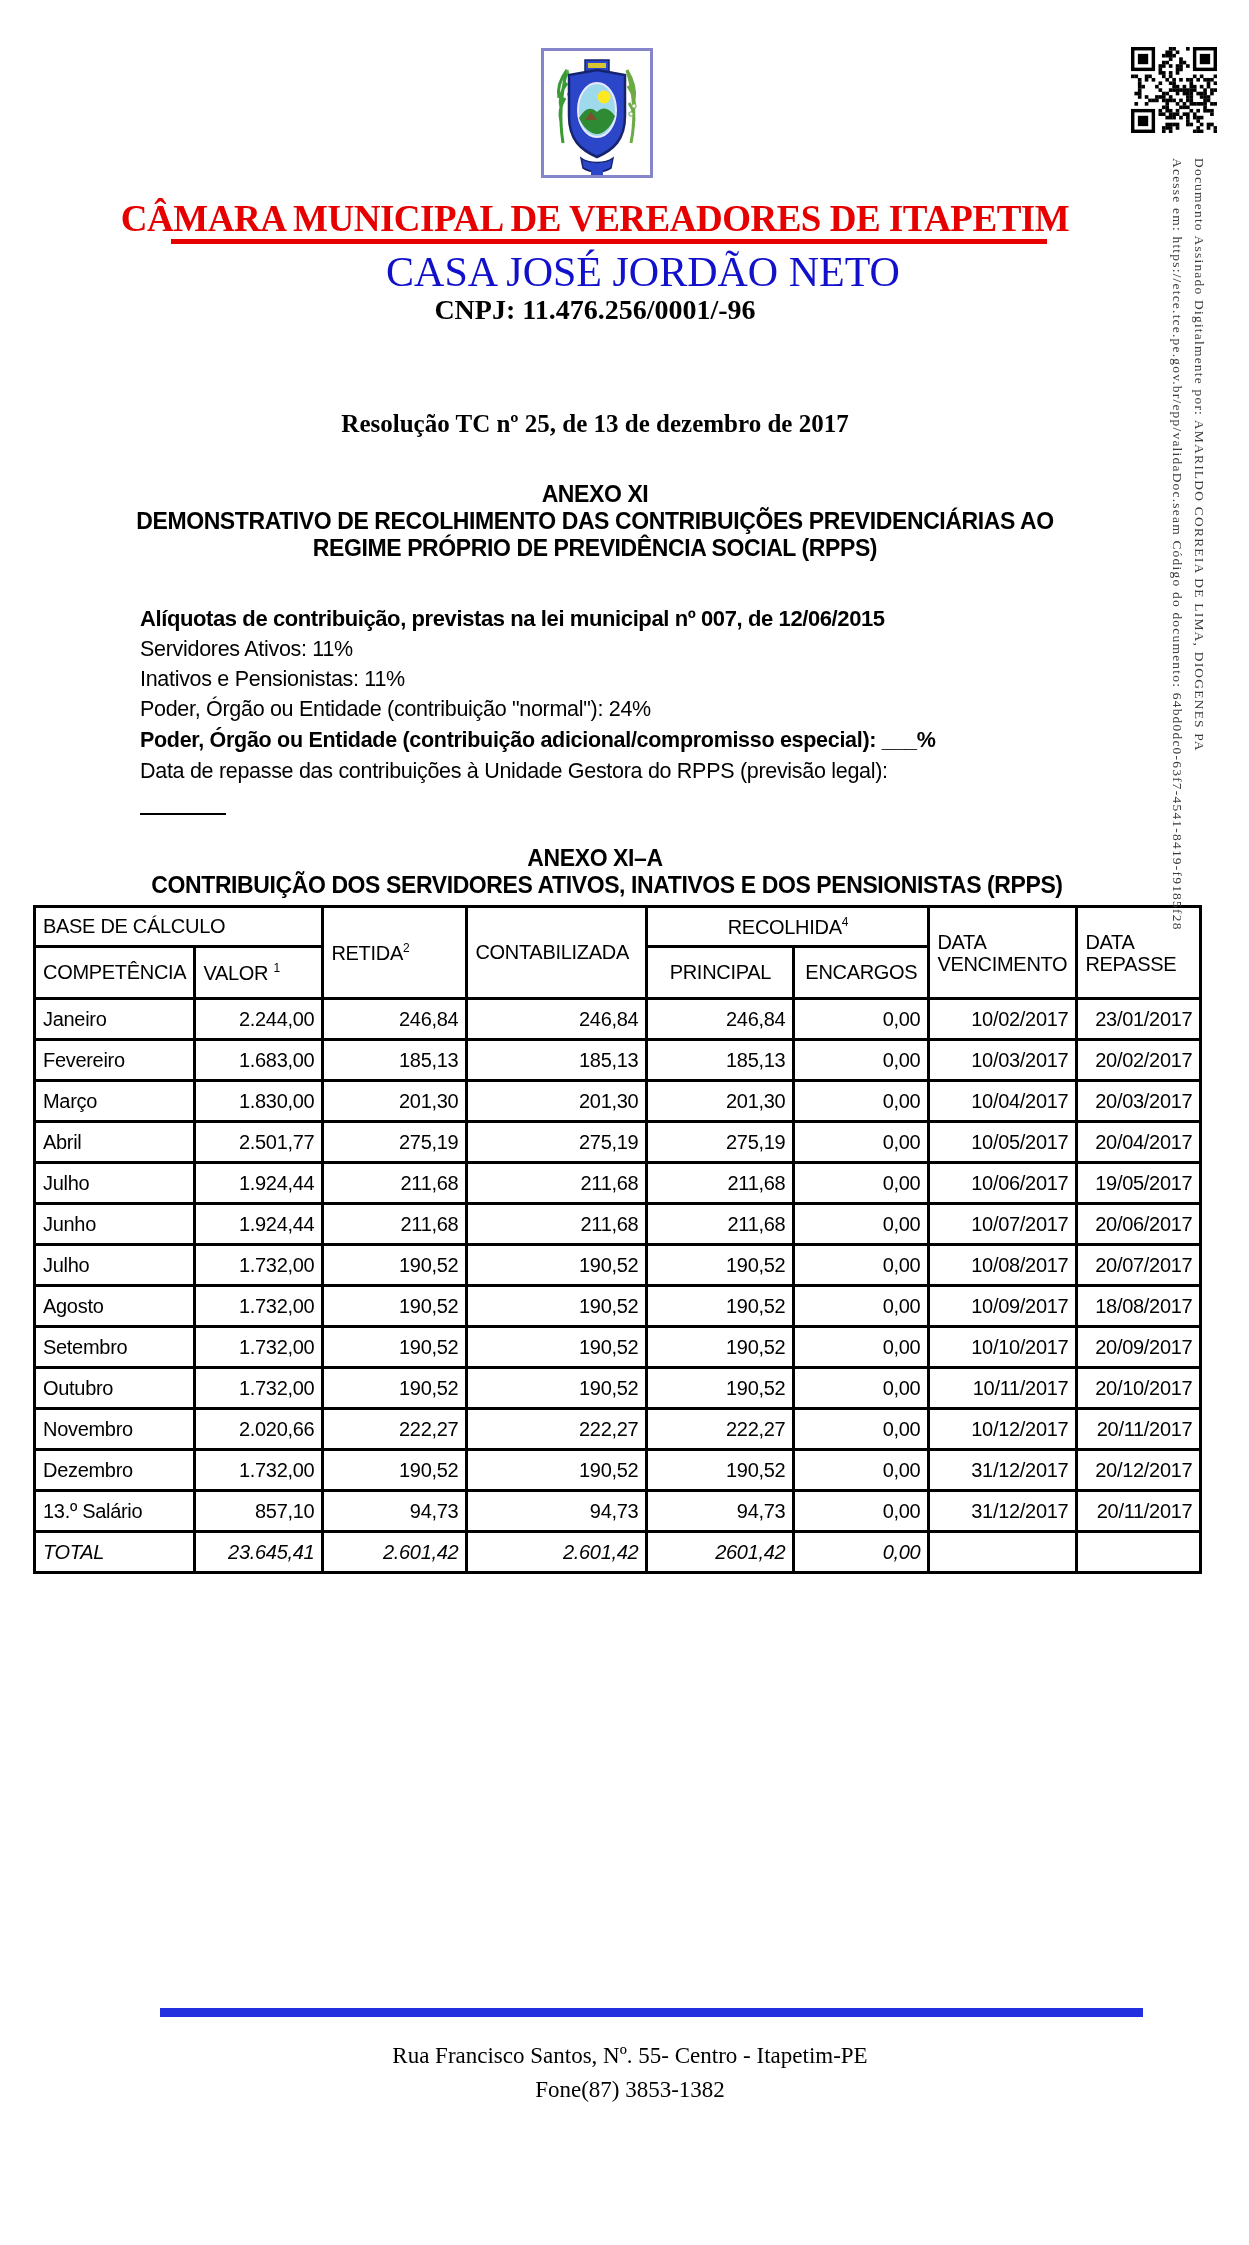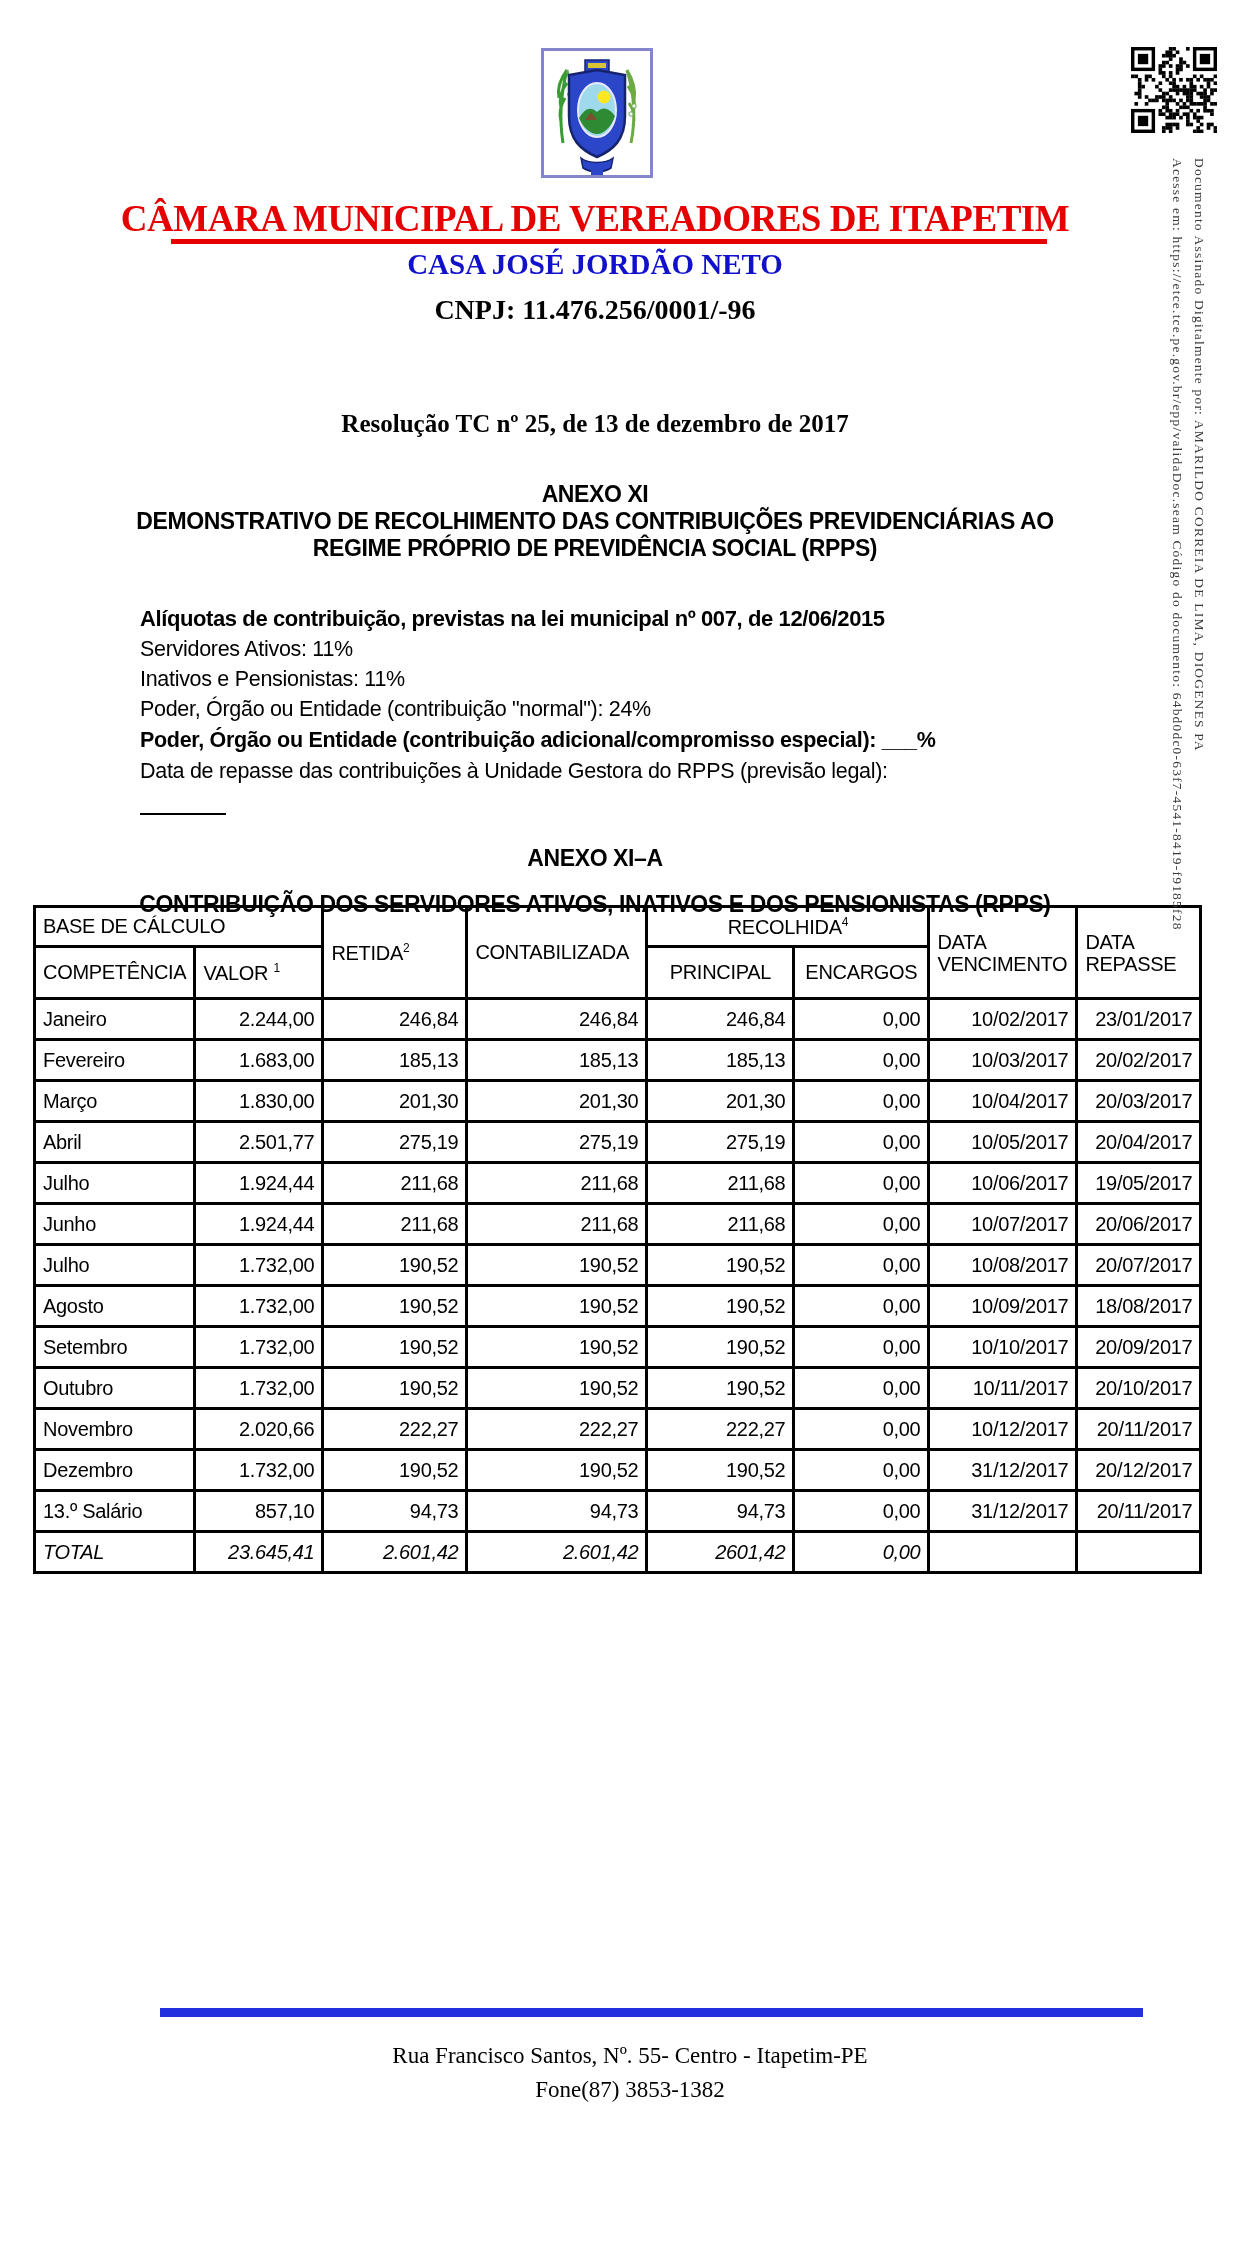--- a/index.html
+++ b/index.html
@@ -6,36 +6,36 @@
   .page{position:relative;width:1249px;height:2245px;background:#ffffff;overflow:hidden;
         font-family:"Liberation Sans",sans-serif;color:#000;}
   .abs{position:absolute;}
   .band{position:absolute;left:0;width:1190px;text-align:center;}
   .serif{font-family:"Liberation Serif",serif;}
 
   
   .logo-frame{position:absolute;left:541px;top:48px;width:112px;height:130px;}
   .main-title{top:197px;font-size:37px;font-weight:bold;color:#e60000;letter-spacing:-0.5px;}
   .title-underline{left:171px;top:239px;width:876px;height:5px;background:#e60000;}
-  .sub-title{top:248px;font-size:29px;font-weight:bold;color:#1111cc;}
+  .sub-title{top:248px;font-size:42px;font-weight:normal;color:#1111cc;margin-left:48px;}
   .cnpj-line{top:294px;font-size:28px;font-weight:bold;color:#000000;}
   .resolucao{top:410px;font-size:25px;font-weight:bold;}
 
   
   .h-sans{font-weight:bold;font-size:23px;letter-spacing:-0.4px;}
   .anexo-title{top:481px;}
   .anexo-l1{top:508px;}
   .anexo-l2{top:535px;}
 
   .aliq-head{left:140px;top:606px;font-weight:bold;font-size:22px;letter-spacing:-0.4px;}
   .body-line{left:140px;font-size:21.5px;letter-spacing:-0.3px;}
   .blank-rule{left:140px;top:813px;width:86px;height:2px;background:#000;}
 
   .anexoa-title{top:845px;}
-  .anexoa-sub{top:891px;}
+  .anexoa-sub{top:872px;padding-left:12px;}
 
   
   table.rpps{position:absolute;left:33px;top:905px;border-collapse:collapse;
              font-size:20px;letter-spacing:-0.3px;table-layout:fixed;}
   table.rpps td,table.rpps th{border:3px solid #000;padding:0 7px;font-weight:normal;
              overflow:hidden;white-space:nowrap;}
   table.rpps th{text-align:left;}
   tr.hrow1{height:40px;}
   tr.hrow2{height:52px;}
   table.rpps tbody tr{height:41px;}

